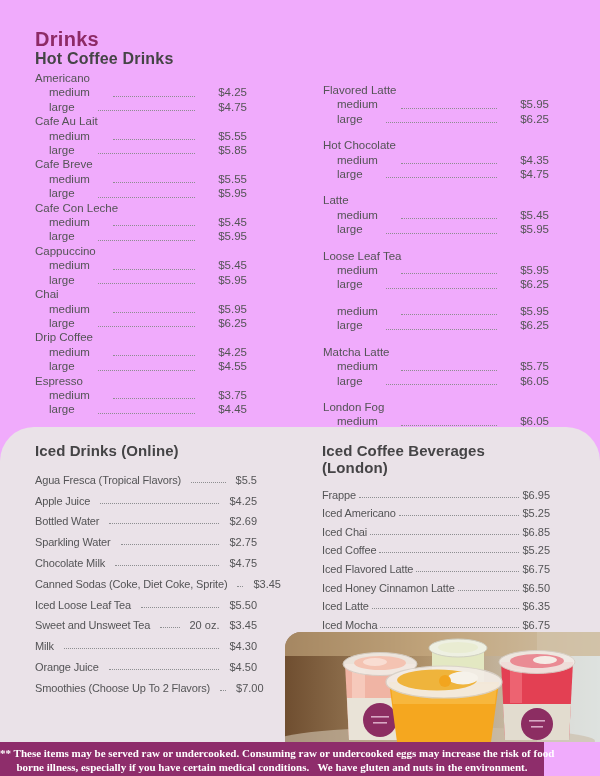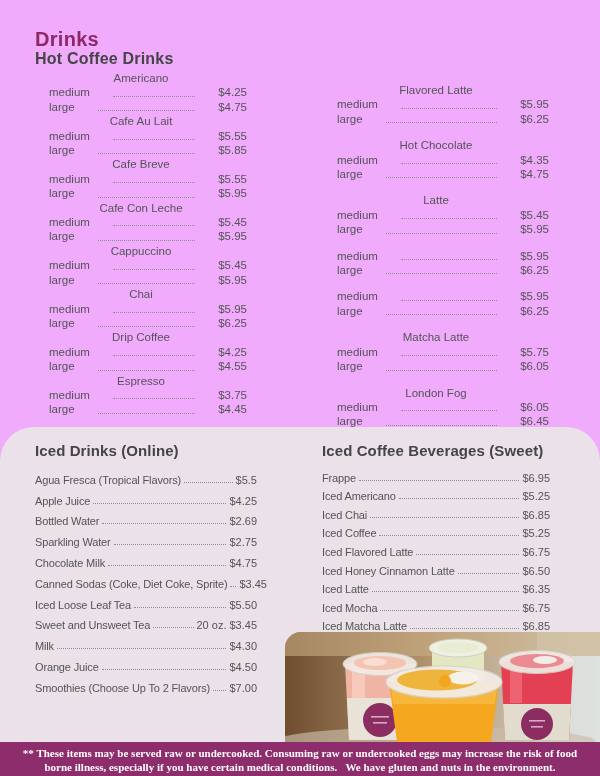--- a/index.html
+++ b/index.html
@@ -5,43 +5,43 @@
   html,body{margin:0;padding:0;background:#fff;}
   .page{position:relative;width:600px;height:776px;background:#f0abfc;overflow:hidden;
         font-family:"Liberation Sans",sans-serif;color:#545456;}
   .title{position:absolute;left:35px;top:28px;font-size:20px;font-weight:bold;color:#8d2a66;letter-spacing:.3px;}
   .subtitle{position:absolute;left:35px;top:50px;font-size:16px;font-weight:bold;color:#454446;letter-spacing:.2px;}
 
   .hot{position:absolute;left:35px;top:71px;display:flex;}
   .hcol1{width:212px;margin-right:76px;}
   .hcol2{width:226px;}
   .hcol2 .hgroup{margin-bottom:5.6px;margin-top:12px;}
-  .hname{font-size:11.5px;line-height:14.4px;color:#545456;text-align:center;}
+  .hname{font-size:11.5px;line-height:14.4px;color:#545456;}
   .srow{display:flex;align-items:flex-end;font-size:11.5px;line-height:14.4px;padding-left:14px;color:#545456;gap:20px;}
   .slabel{flex-shrink:0;}
   .dots{flex:1 1 6px;min-width:6px;border-bottom:1.4px dotted #8d8e90;margin:0 3px 3px 3px;}
   .sprice{flex-shrink:0;}
 
   .iced-panel{position:absolute;left:0;top:427px;width:600px;height:315px;background:#eae2e8;
               border-radius:34px 34px 0 0;}
   .iced-cols{display:flex;padding:15px 0 0 35px;}
   .icol1{width:222px;margin-right:65px;}
   .icol2{width:228px;}
   .iced-h{font-size:15px;font-weight:bold;color:#454446;margin-bottom:10px;letter-spacing:.1px;}
   .irow{display:flex;align-items:flex-end;font-size:11px;color:#545456;padding-bottom:4px;box-sizing:border-box;}
-  .icol1 .irow{height:20.8px;}
+  .icol1 .irow{height:20.8px;gap:7px;}
   .icol2 .irow{height:18.6px;text-align:right;}
   .iname{flex-shrink:0;white-space:nowrap;letter-spacing:-0.15px;}
   .inote{flex-shrink:0;margin-right:3px;white-space:nowrap;}
   .iprice{flex-shrink:0;}
 
   .photo{position:absolute;right:0;top:632px;width:315px;height:110px;border-radius:16px 0 0 0;overflow:hidden;}
   .photo svg{display:block;}
 
-  .footer{position:absolute;left:0;bottom:0;width:600px;height:34px;background:#8e2d6b;color:#ffffff;
+  .footer{position:absolute;left:0;bottom:0;width:544px;height:34px;background:#8e2d6b;color:#ffffff;
           font-family:"Liberation Serif",serif;font-weight:bold;font-size:11px;line-height:14.5px;
           text-align:center;padding-top:3.5px;box-sizing:border-box;}
   .fline{white-space:nowrap;}
 </style>
 </head>
 <body>
 
 <div class="page">
 
   <div class="title">Drinks</div>
@@ -210,20 +210,21 @@
     <span class="sprice">$5.45</span>
   </div>
             <div class="srow">
     <span class="slabel">large</span>
     <span class="dots"></span>
     <span class="sprice">$5.95</span>
   </div>
           </div>
   </div>
         <div class="hgroup">
+    <div class="hname">Loose Leaf Tea</div>
     <div>
             <div class="srow">
     <span class="slabel">medium</span>
     <span class="dots"></span>
     <span class="sprice">$5.95</span>
   </div>
             <div class="srow">
     <span class="slabel">large</span>
     <span class="dots"></span>
     <span class="sprice">$6.25</span>
@@ -344,21 +345,21 @@
   </div>
             <div class="irow">
     <span class="iname">Smoothies (Choose Up To 2 Flavors)</span>
     <span class="dots"></span>
 
     <span class="iprice">$7.00</span>
   </div>
           </div>
       </div>
       <div class="icol2">
-        <div class="iced-h">Iced Coffee Beverages (Sweet)</div>
+        <div class="iced-h">Iced Coffee Beverages (London)</div>
         <div>
             <div class="irow">
     <span class="iname">Frappe</span>
     <span class="dots"></span>
 
     <span class="iprice">$6.95</span>
   </div>
             <div class="irow">
     <span class="iname">Iced Americano</span>
     <span class="dots"></span>

